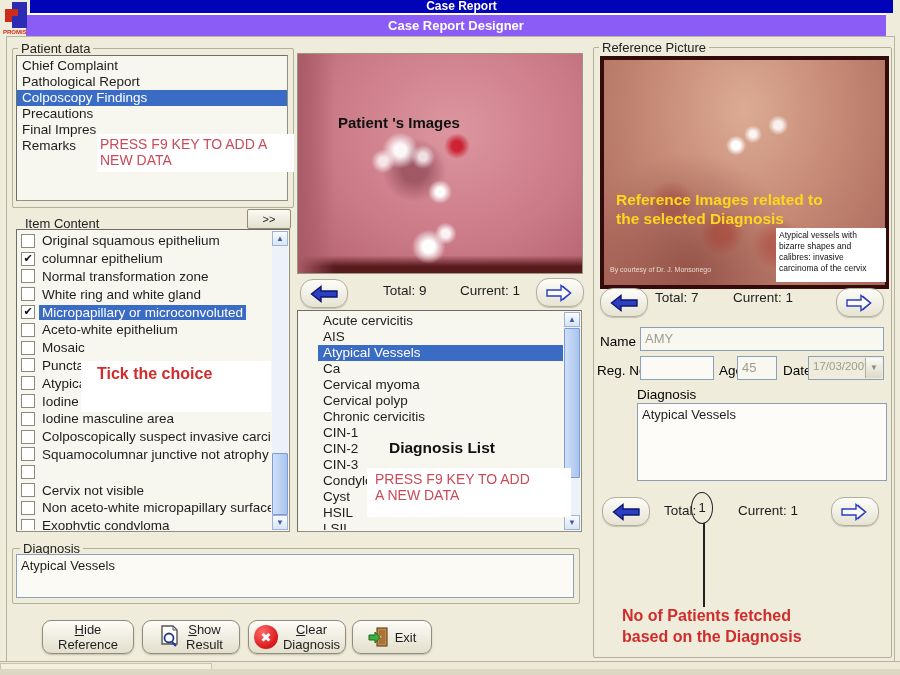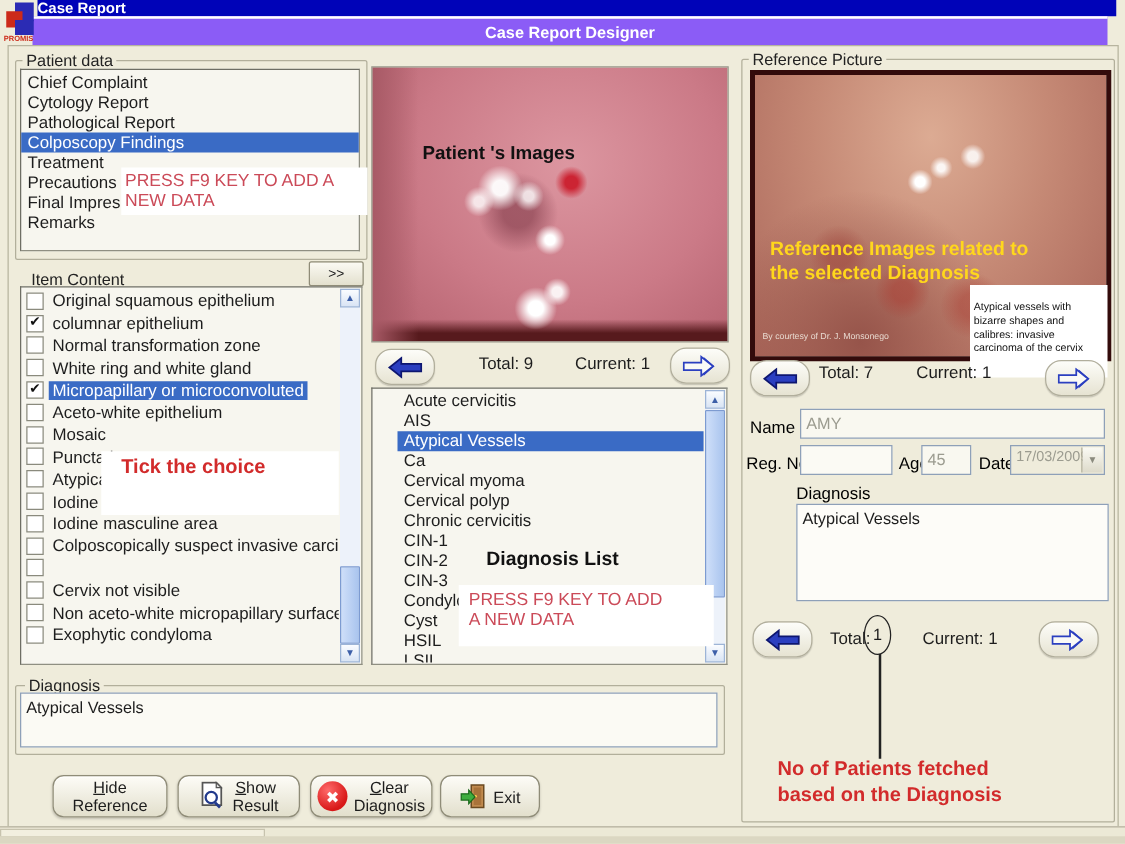--- a/index.html
+++ b/index.html
@@ -1,20 +1,20 @@
 <!DOCTYPE html>
 <html><head>
 <meta charset="utf-8">
 <style>
   html,body{margin:0;padding:0;width:900px;height:675px;overflow:hidden;
     font-family:"Liberation Sans","DejaVu Sans",sans-serif;background:#EFECDB;}
   .abs{position:absolute;}
   
   #outer-titlebar{left:30px;top:0;width:863px;height:13px;background:#0003B8;}
-  #outer-title{width:100%;text-align:left;color:#fff;font-weight:bold;font-size:12px;line-height:13px;}
+  #outer-title{width:100%;text-align:center;color:#fff;font-weight:bold;font-size:12px;line-height:13px;}
   #inner-titlebar{left:26px;top:13px;width:860px;height:23px;background:#8b5cf6;border-top:2px solid #fff;}
   #inner-title{width:100%;text-align:center;color:#fff;font-weight:bold;font-size:13px;line-height:21px;}
   #logo{left:3px;top:2px;width:26px;height:34px;}
   #logo .sq-blue{position:absolute;left:9px;top:0;width:15px;height:15px;background:#2b2bb4;}
   #logo .sq-red{position:absolute;left:2px;top:7px;width:13px;height:13px;background:#cc2a1a;}
   #logo .sq-blue2{position:absolute;left:9px;top:14px;width:15px;height:12px;background:#2b2bb4;}
   #logo-text{position:absolute;left:0;top:27px;font-size:6px;color:#cc2a1a;font-weight:bold;letter-spacing:0;}
   
   #main-panel{left:6px;top:36px;width:887px;height:624px;background:#EFECDB;border:1px solid #b7b49f;}
   .group-label{font-size:13px;color:#222;background:#EFECDB;padding:0 3px;}
@@ -57,21 +57,21 @@
       radial-gradient(circle at 47% 38%, #fff 0 4px, rgba(255,255,255,0) 10px),
       radial-gradient(circle at 53% 33%, rgba(255,255,255,.9) 0 3px, rgba(255,255,255,0) 9px),
       radial-gradient(circle at 62% 29%, rgba(255,255,255,.85) 0 4px, rgba(255,255,255,0) 10px),
       radial-gradient(circle at 42% 77%, rgba(170,60,50,.5) 0 8px, rgba(170,60,50,0) 22px),
       radial-gradient(circle at 62% 82%, rgba(170,60,50,.45) 0 10px, rgba(170,60,50,0) 26px),
       radial-gradient(circle at 24% 64%, rgba(160,70,60,.5) 0 9px, rgba(160,70,60,0) 24px),
       radial-gradient(ellipse at 30% 95%, #96544a 0%, rgba(150,84,74,0) 40%),
       radial-gradient(ellipse at 50% 22%, #dcab93 0%, #c58975 48%, #aa665a 100%);}
   #ref-caption{left:12px;top:130px;font-weight:bold;font-size:15.5px;line-height:19px;color:#FFD71C;white-space:pre-line;}
   #ref-note{left:172px;top:168px;width:104px;height:50px;background:#fff;color:#111;
-            font-size:8.5px;line-height:11px;padding:12px 3px;white-space:pre-line;}
+            font-size:8.5px;line-height:11px;padding:2px 3px;white-space:pre-line;}
   #ref-credit{left:6px;top:206px;font-size:7px;color:#e8d9cf;}
   
   .navbtn{width:46px;height:27px;border-radius:13px;border:1px solid #b1ae9c;
           background:linear-gradient(180deg,#FDFDF9,#E6E3D2);display:flex;align-items:center;justify-content:center;
           box-shadow:0 1px 1px rgba(0,0,0,.18);}
   .navlbl{font-size:13.5px;color:#1d1d1d;}
   
   .fldlbl{font-size:13.5px;color:#000000;}
   .tfield{background:#F9F8F0;border:1px solid #8EA0B8;font-size:13px;color:#9c9c90;
           padding:3px 4px;box-sizing:border-box;font-family:inherit;}
@@ -109,24 +109,22 @@
   <div class="sq-blue2"></div>
   <div id="logo-text">PROMIS</div>
 </div>
 
 <div class="abs" id="main-panel"></div>
 
 <div class="abs groupbox" style="left:12px;top:48px;width:280px;height:158px;"></div>
 <div class="abs group-label" style="left:18px;top:41px;">Patient data</div>
 <div class="abs listbox" style="left:16px;top:55px;width:272px;height:146px;padding-top:2px;box-sizing:border-box;" id="patient-data-list">
     <div class="lrow">Chief Complaint</div>
-    <div class="lrow">Cytology Report</div>
     <div class="lrow">Pathological Report</div>
     <div class="lrow sel">Colposcopy Findings</div>
-    <div class="lrow">Treatment</div>
     <div class="lrow">Precautions</div>
     <div class="lrow">Final Impres</div>
     <div class="lrow">Remarks</div>
   </div>
 <div class="abs note-red" style="left:97px;top:134px;width:194px;height:36px;padding:2px 0 0 3px;">PRESS F9 KEY TO ADD A
 NEW DATA</div>
 
 <div class="abs group-label" style="left:22px;top:216px;">Item Content</div>
 <button class="abs" style="left:247px;top:209px;width:44px;height:20px;background:linear-gradient(180deg,#FBFAF3,#E3E0CE);border:1px solid #8f8c78;font-size:11px;color:#222;border-radius:2px;">&gt;&gt;</button>
 <div class="abs listbox" style="left:16px;top:229px;width:274px;height:303px;box-sizing:border-box;">
@@ -171,20 +169,24 @@
         <span class="cb"></span>
         <span class="cblbl">Iodine n</span>
       </div>
       <div class="cbrow">
         <span class="cb"></span>
         <span class="cblbl">Iodine masculine area</span>
       </div>
       <div class="cbrow">
         <span class="cb"></span>
         <span class="cblbl">Colposcopically suspect invasive carcin</span>
+      </div>
+      <div class="cbrow">
+        <span class="cb"></span>
+        <span class="cblbl">Squamocolumnar junctive not atrophy</span>
       </div>
       <div class="cbrow">
         <span class="cb"></span>
       </div>
       <div class="cbrow">
         <span class="cb"></span>
         <span class="cblbl">Cervix not visible</span>
       </div>
       <div class="cbrow">
         <span class="cb"></span>

